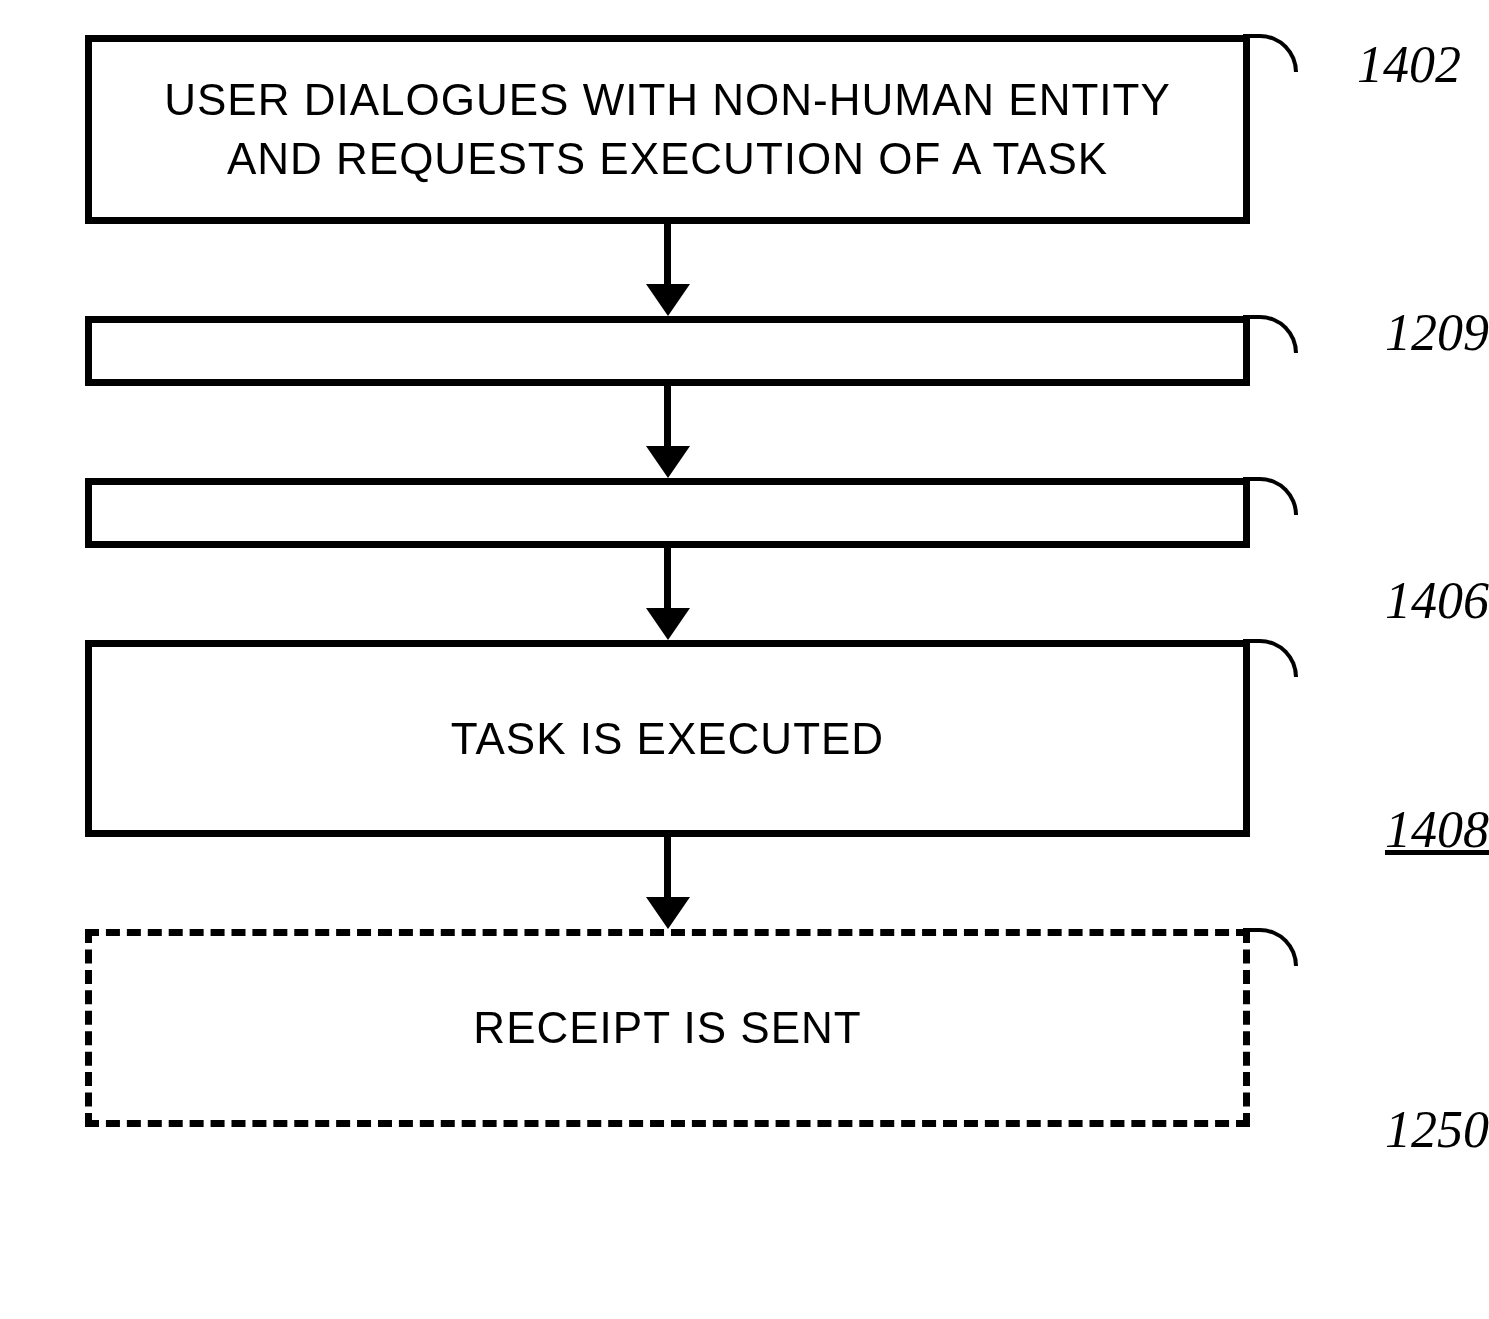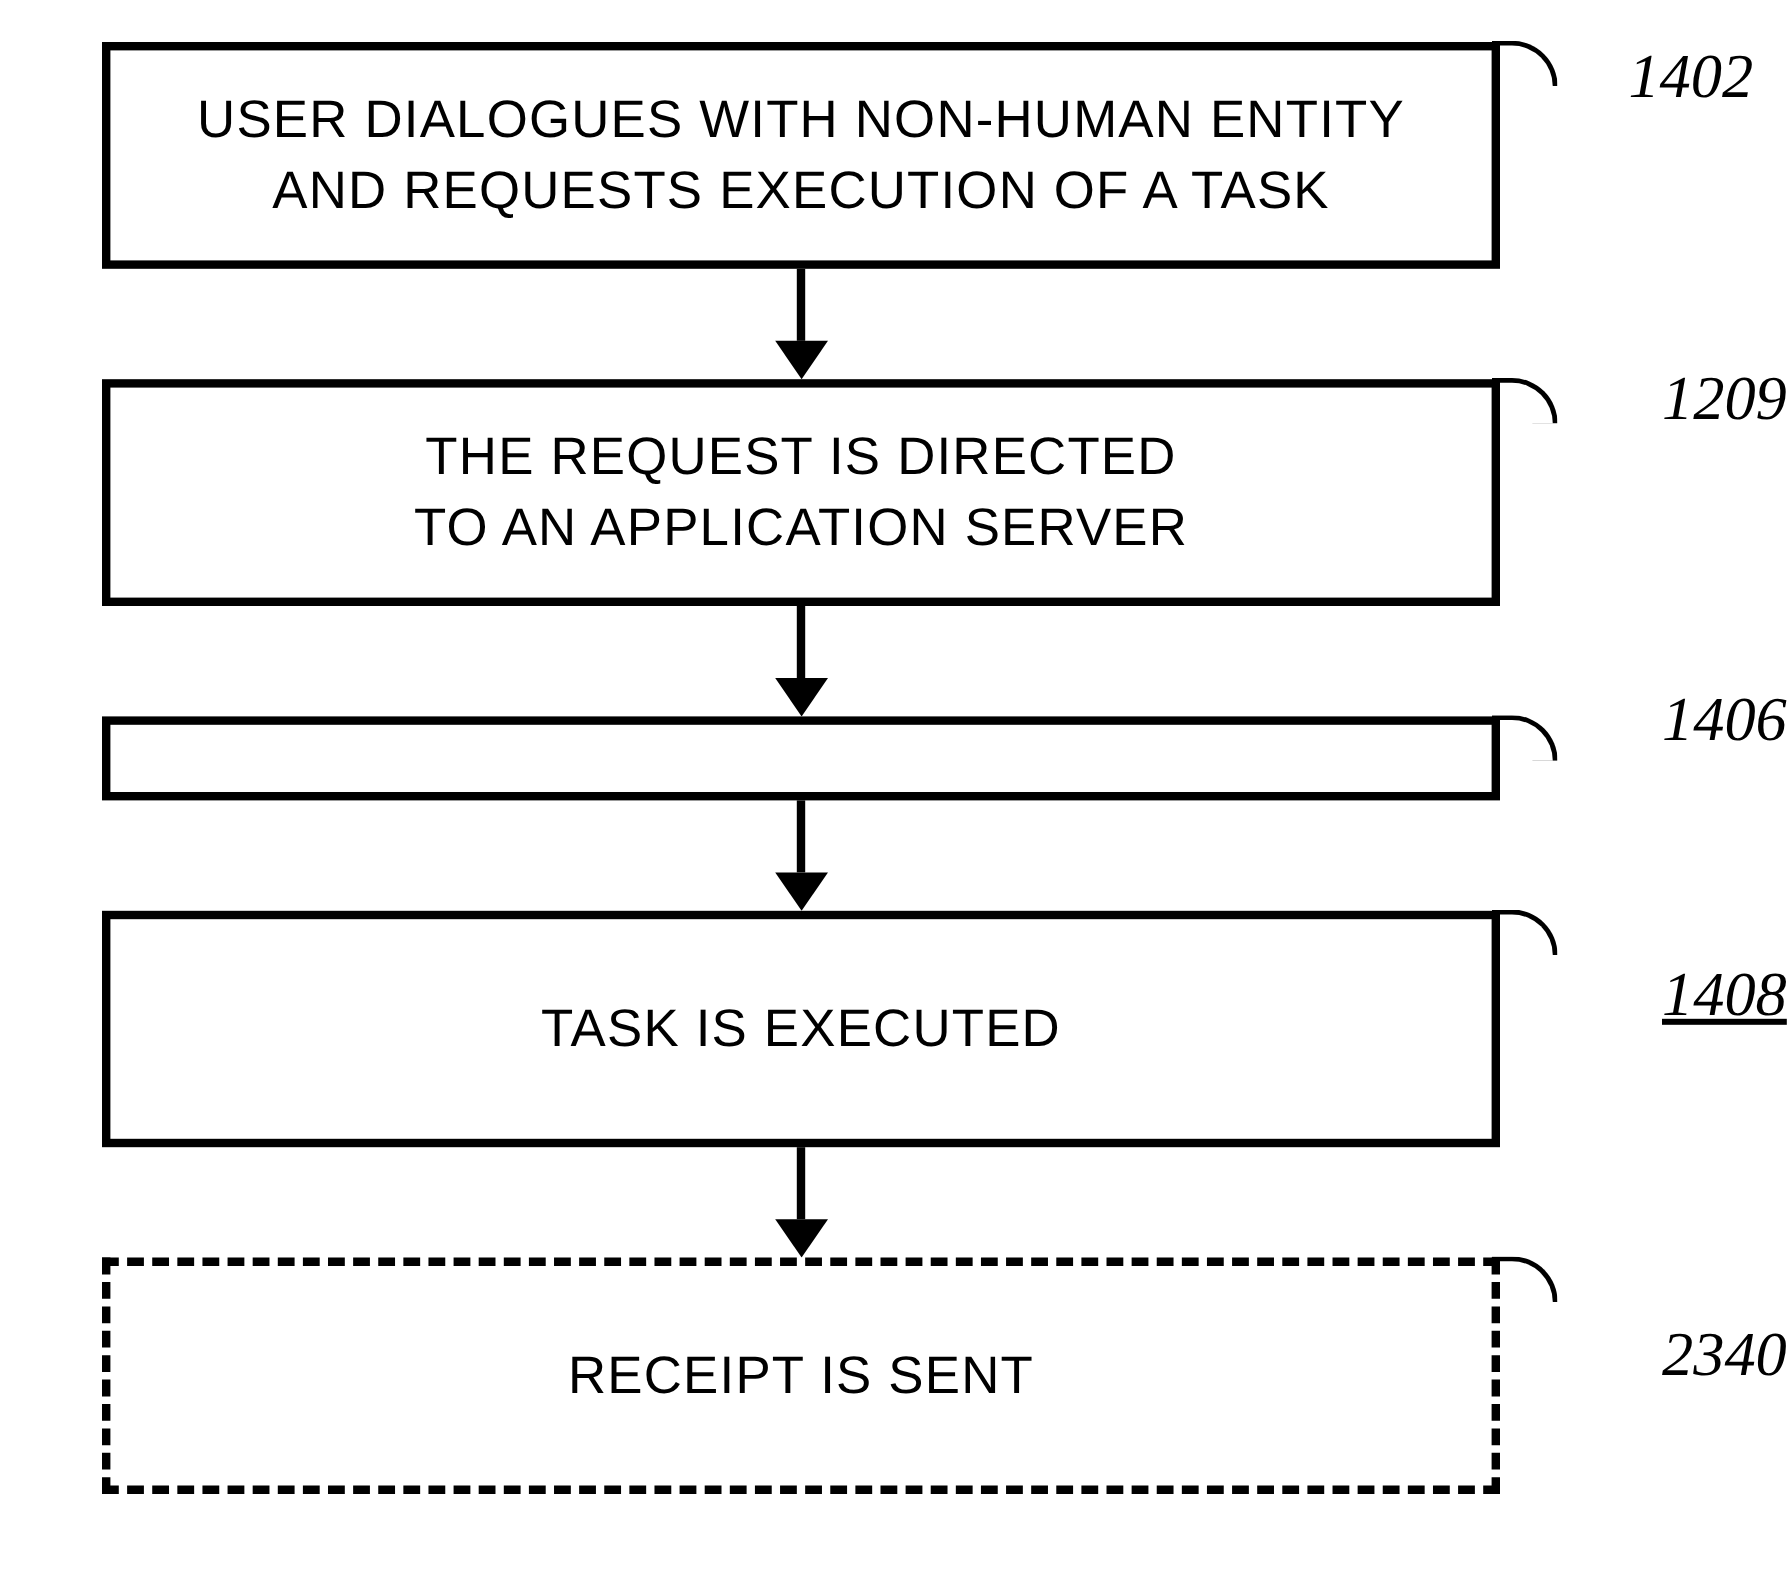--- a/index.html
+++ b/index.html
@@ -88,22 +88,20 @@
     <div class="leader" style="right:-55px; top:-8px; width:55px; height:38px;"></div>
   </div>
   <div class="label" style="left:1272px; top:0px;">1402</div>
 
   <div class="arrow-wrap">
     <div class="arrow-line"></div>
     <div class="arrow-head"></div>
   </div>
 
   <div class="box">
-    <span style="white-space:pre-line;">THE REQUEST IS DIRECTED
-TO AN APPLICATION SERVER</span>
     <div class="leader" style="right:-55px; top:-8px; width:55px; height:38px;"></div>
   </div>
   <div class="label" style="left:1300px; top:268px;">1209</div>
 
   <div class="arrow-wrap">
     <div class="arrow-line"></div>
     <div class="arrow-head"></div>
   </div>
 
   <div class="box">
@@ -124,15 +122,15 @@
 
   <div class="arrow-wrap">
     <div class="arrow-line"></div>
     <div class="arrow-head"></div>
   </div>
 
   <div class="box single-line dashed">
     <span>RECEIPT IS SENT</span>
     <div class="leader" style="right:-55px; top:-8px; width:55px; height:38px;"></div>
   </div>
-  <div class="label" style="left:1300px; top:1065px;">2340</div>
+  <div class="label" style="left:1300px; top:1065px;">1250</div>
 
 </div>
 
 </body></html>

